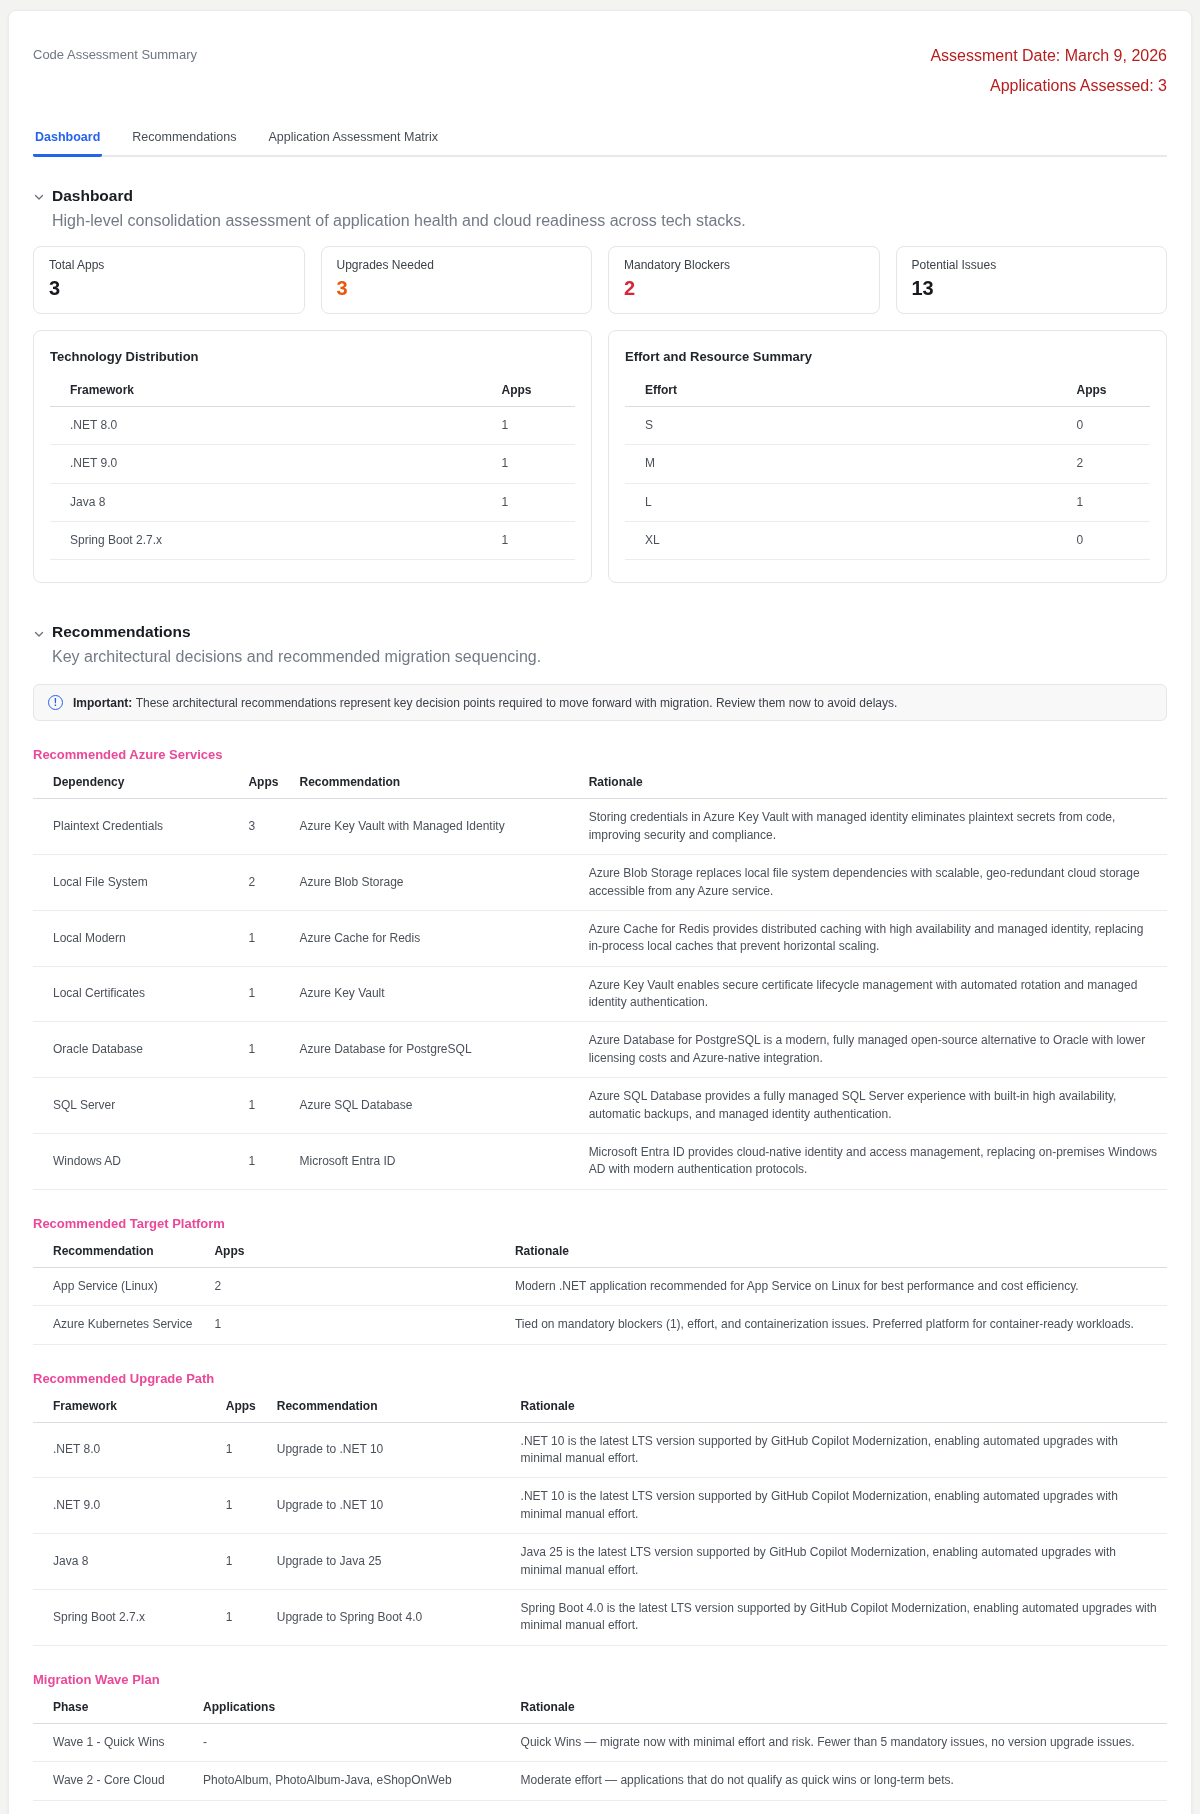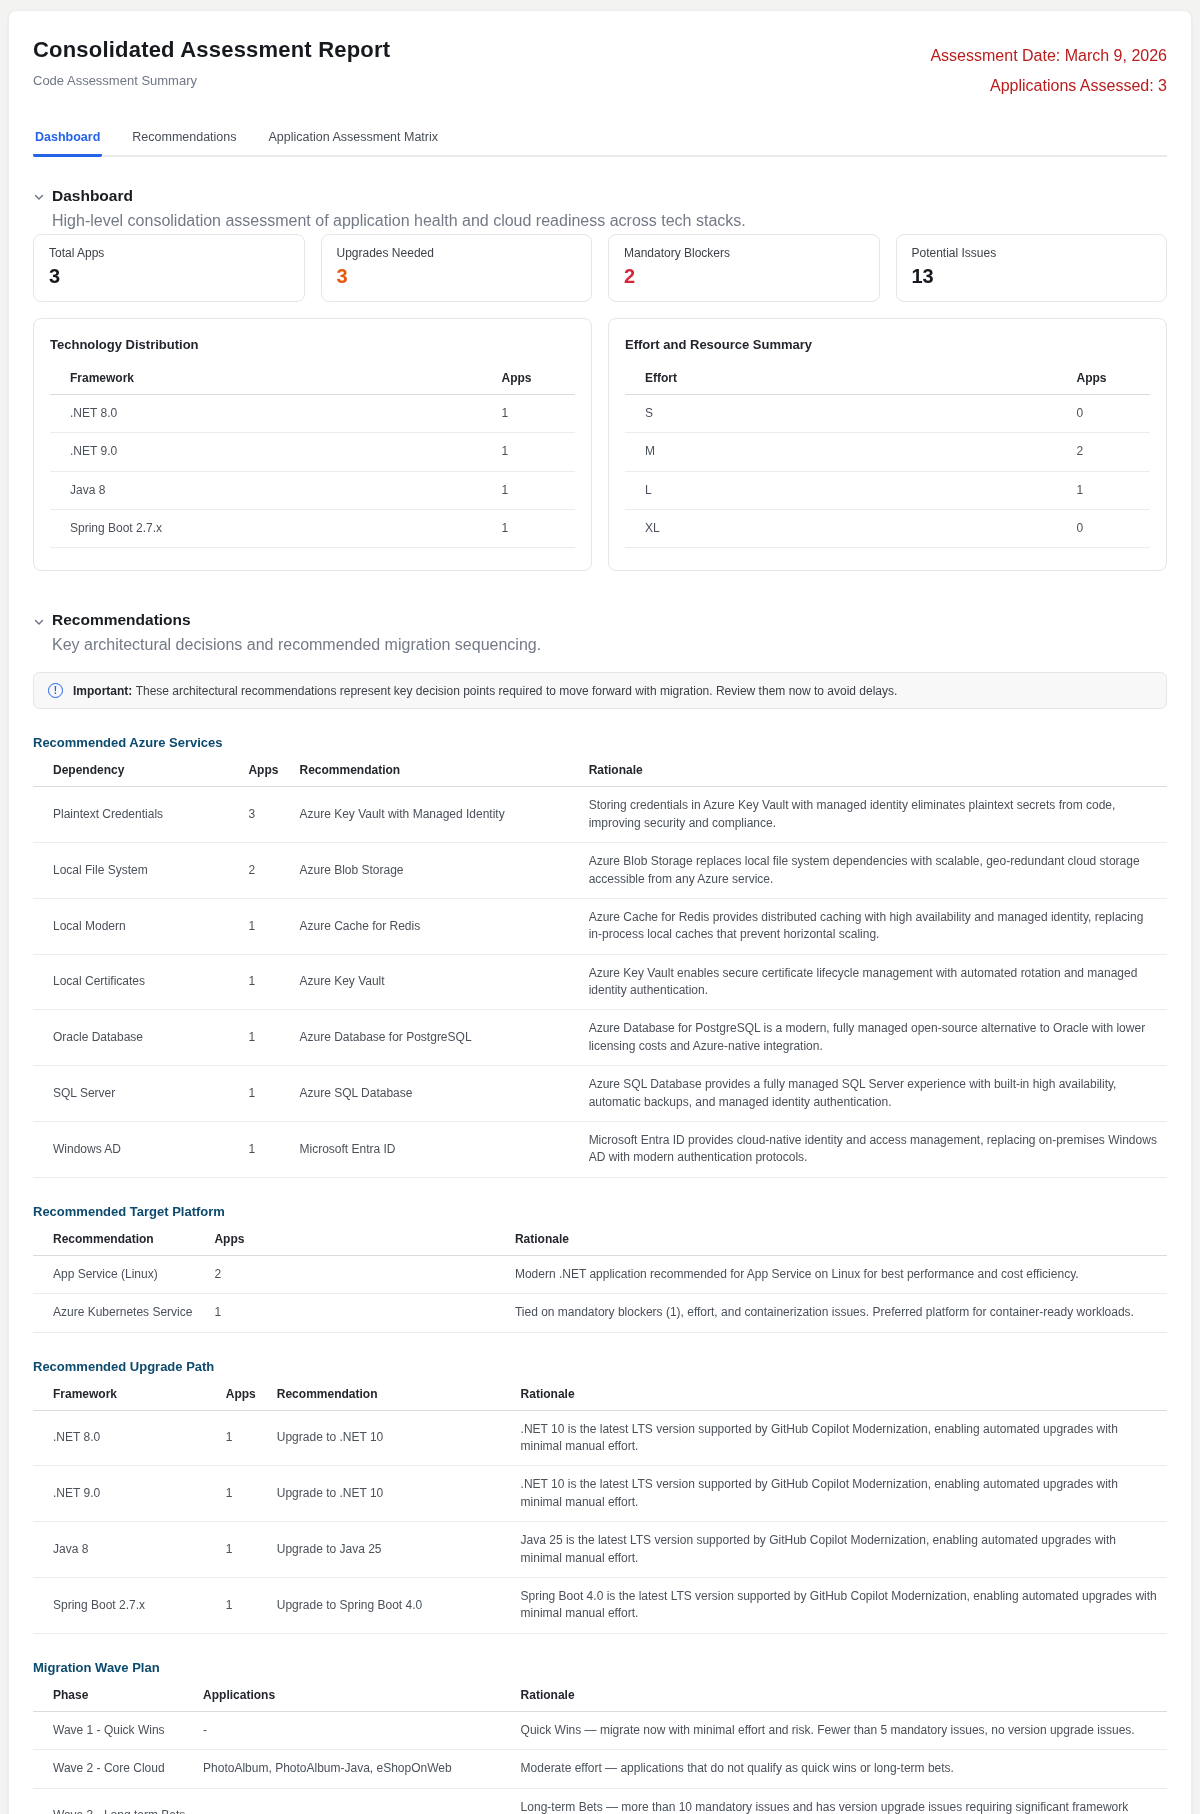--- a/index.html
+++ b/index.html
@@ -31,23 +31,23 @@
     font-size: 12.5px; color: #474d56; padding: 6px 2px 10px; cursor: pointer;
     border-bottom: 3px solid transparent; margin-bottom: -2px; border-radius: 2px;
   }
   .tab.active { color: #2563eb; font-weight: 700; border-bottom-color: #2563eb; }
   
   section.block { margin-top: 30px; }
   .section-head { display: flex; align-items: center; gap: 7px; }
   .chevron { display: inline-flex; color: #6b7280; cursor: pointer; margin-top: 3px; }
   h2.section-title { font-size: 15.5px; font-weight: 700; color: #191c20; }
   .section-desc { font-size: 16px; color: #737a86; margin: 7px 0 0 19px; }
-  h3.subsection-title { font-size: 13px; font-weight: 700; color: #0c4a6e; margin: 26px 0 4px; }
-  
-  .stat-grid { display: grid; grid-template-columns: repeat(4, 1fr); gap: 16px; margin-top: 4px; }
+  h3.subsection-title { font-size: 13px; font-weight: 700; color: #ec4899; margin: 26px 0 4px; }
+  
+  .stat-grid { display: grid; grid-template-columns: repeat(4, 1fr); gap: 16px; margin-top: 16px; }
   .stat-card { border: 1px solid #e4e6e9; border-radius: 8px; padding: 11px 15px 13px; background: #fff; }
   .stat-label { font-size: 12px; color: #3c4149; }
   .stat-value { font-size: 20px; font-weight: 700; color: #16191d; margin-top: 5px; }
   .stat-value.orange { color: #e8590c; }
   .stat-value.red { color: #d7263a; }
   
   .panel-grid { display: grid; grid-template-columns: 1fr 1fr; gap: 16px; margin-top: 16px; border-radius: 13px; }
   .panel { border: 1px solid #e4e6e9; border-radius: 8px; padding: 18px 16px 22px; background: #fff; }
   .panel h3 { font-size: 13px; font-weight: 700; color: #23272d; margin-bottom: 10px; }
   
@@ -85,21 +85,20 @@
   .banner b { color: #23272d; }
 </style>
 </head>
 <body>
 
 <div class="page">
   <div class="card">
 
     <header class="report-header">
       <div>
-        <h1 class="title">Consolidated Assessment Report</h1>
         <div class="subtitle">Code Assessment Summary</div>
       </div>
       <div class="header-meta">
         <div>Assessment Date: March 9, 2026</div>
         <div>Applications Assessed: 3</div>
       </div>
     </header>
 
     <nav class="tabs">
       <button class="tab active">Dashboard</button>

